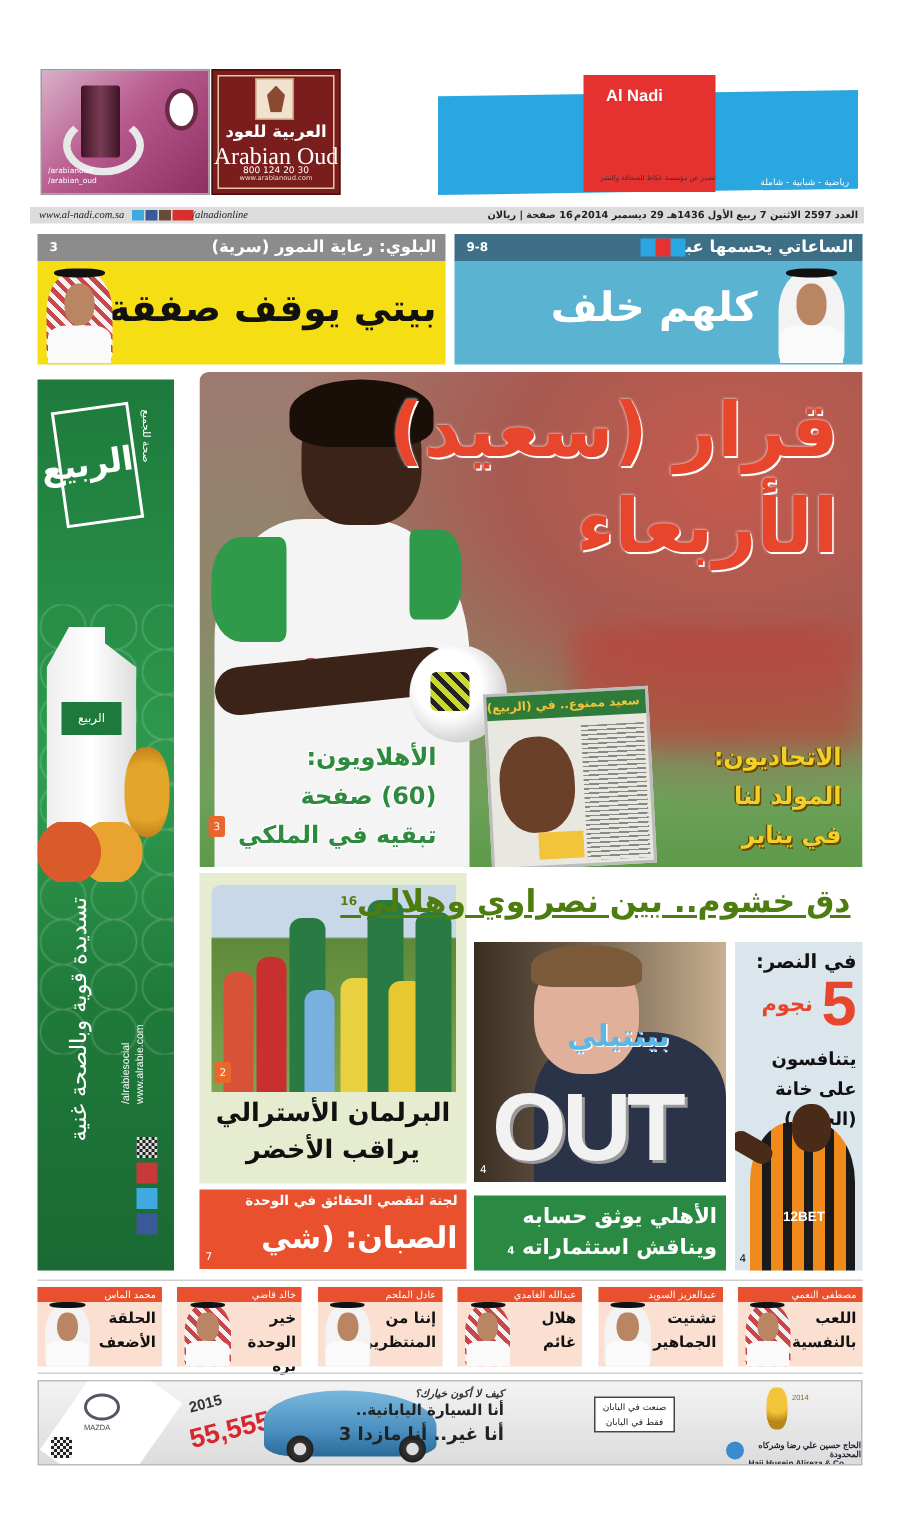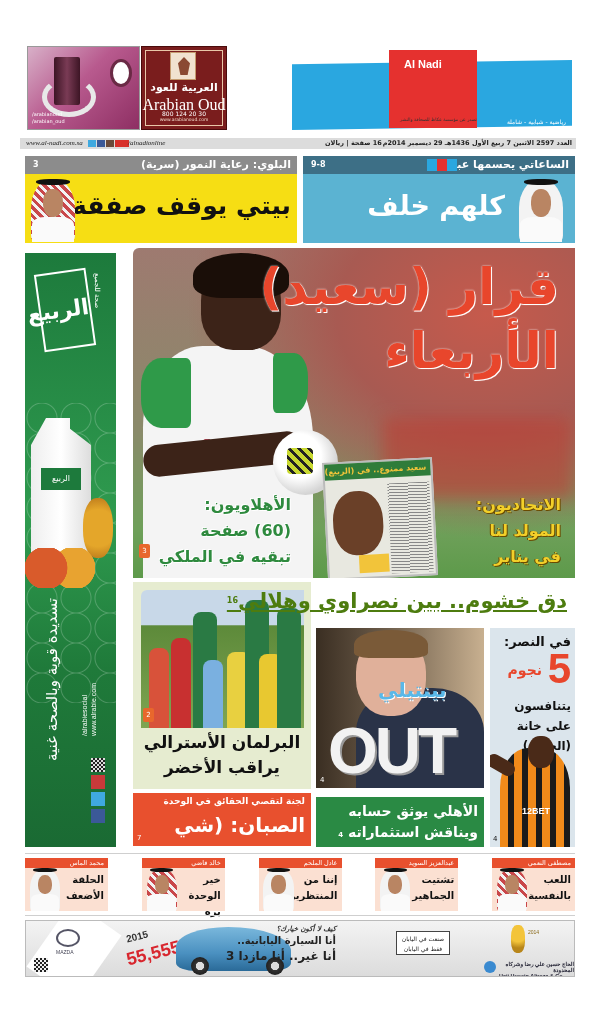--- a/index.html
+++ b/index.html
@@ -367,20 +367,30 @@
     <div class="name rtl">عبدالعزيز السويد</div>
     <div class="title rtl">تشتيت الجماهير</div>
     <div class="person">
         <div class="ghutra"></div>
         <div class="agal"></div>
         <div class="face"></div>
         <div class="thobe"></div>
       </div>
   </div>
   <div class="col-card">
+    <div class="name rtl">عبدالله الغامدي</div>
+    <div class="title rtl">هلال غائم</div>
+    <div class="person">
+        <div class="ghutra red"></div>
+        <div class="agal"></div>
+        <div class="face"></div>
+        <div class="thobe"></div>
+      </div>
+  </div>
+  <div class="col-card">
     <div class="name rtl">عادل الملحم</div>
     <div class="title rtl">إننا من المنتظرين</div>
     <div class="person">
         <div class="ghutra"></div>
         <div class="agal"></div>
         <div class="face"></div>
         <div class="thobe"></div>
       </div>
   </div>
   <div class="col-card">

